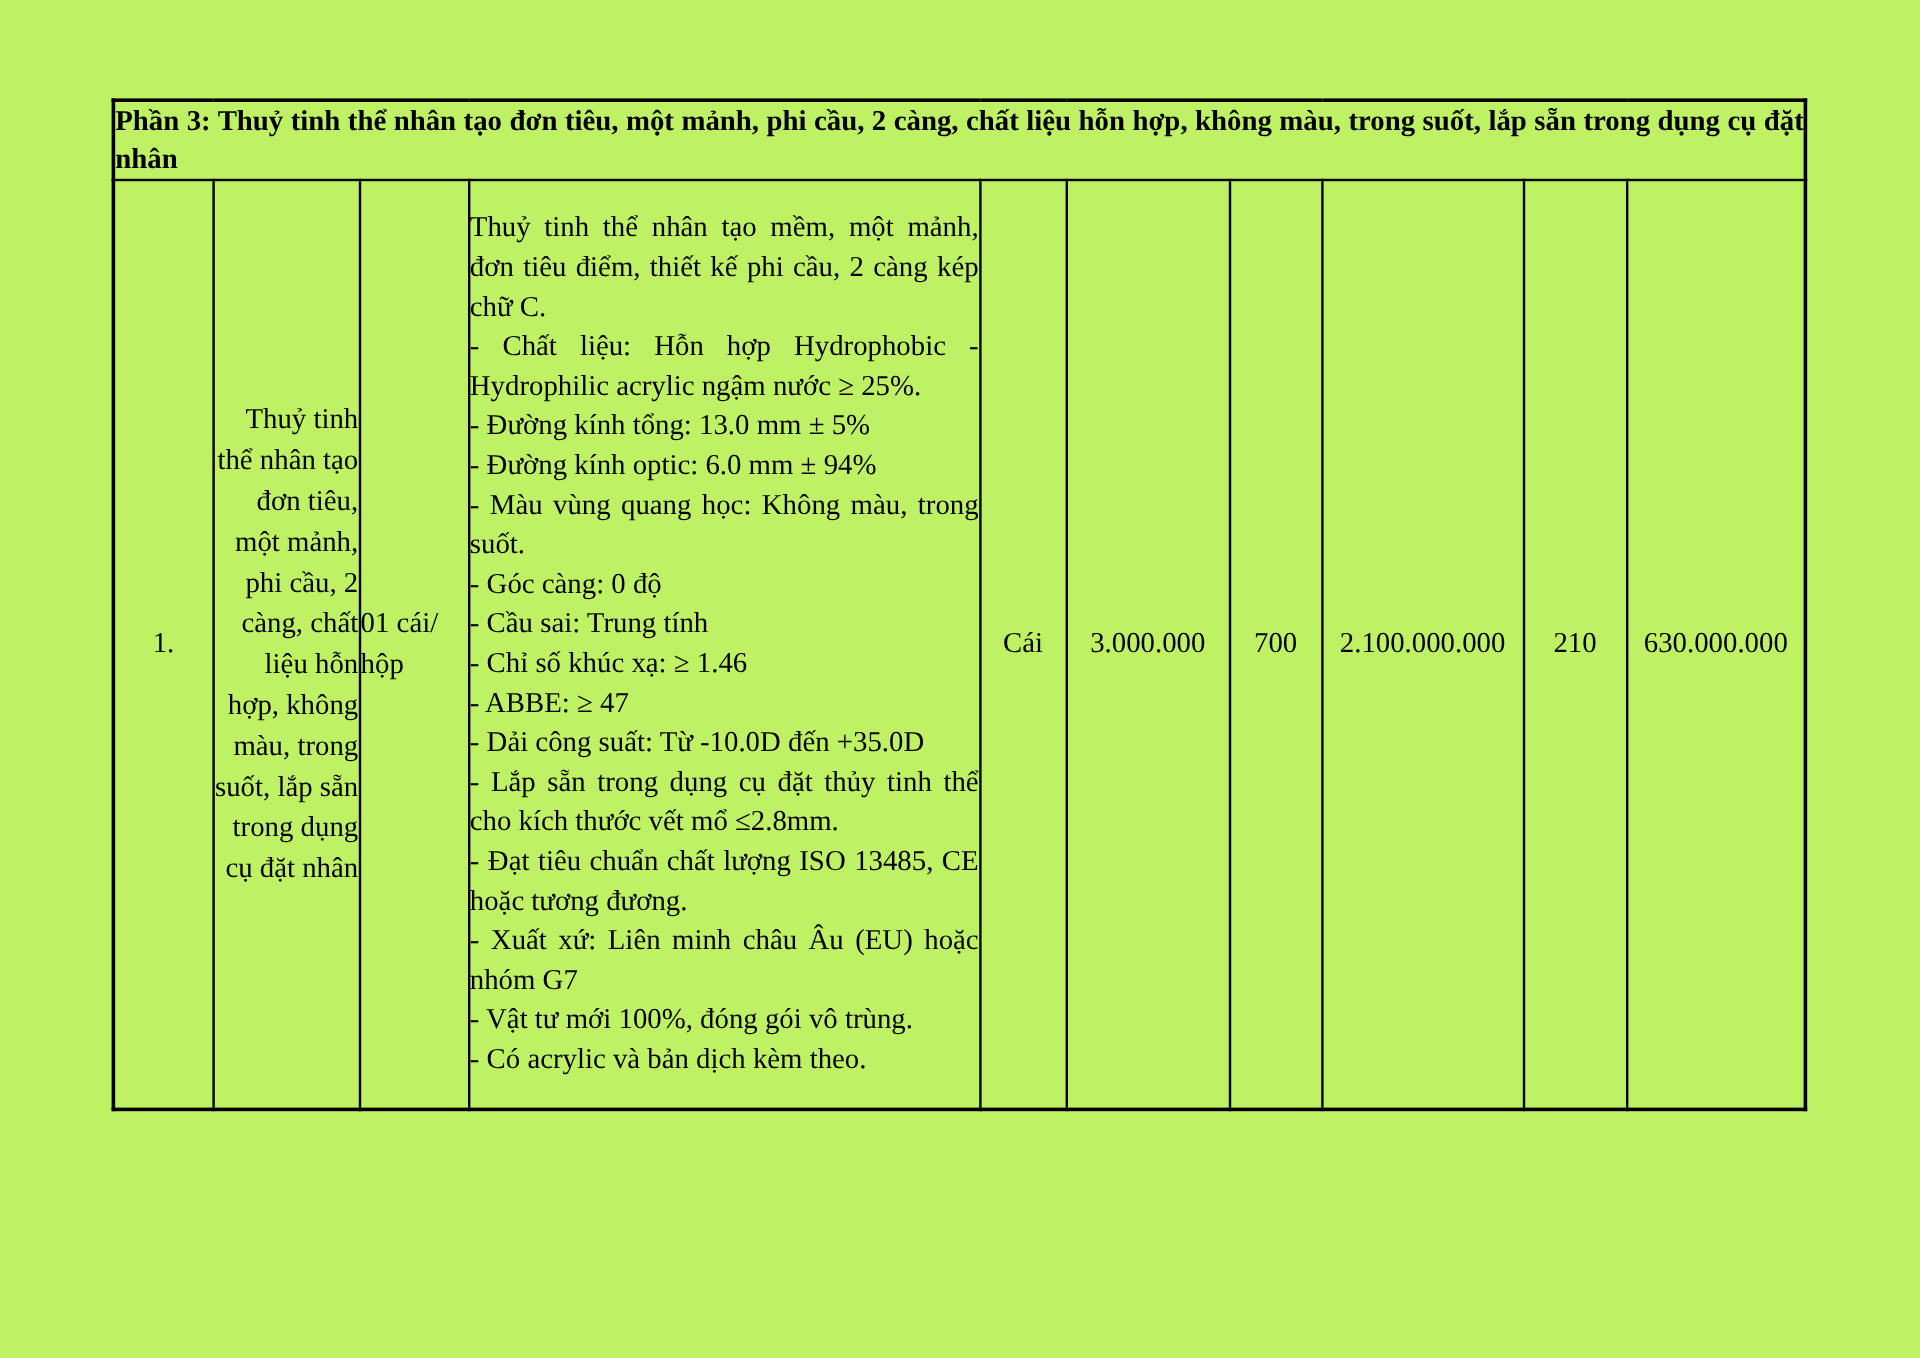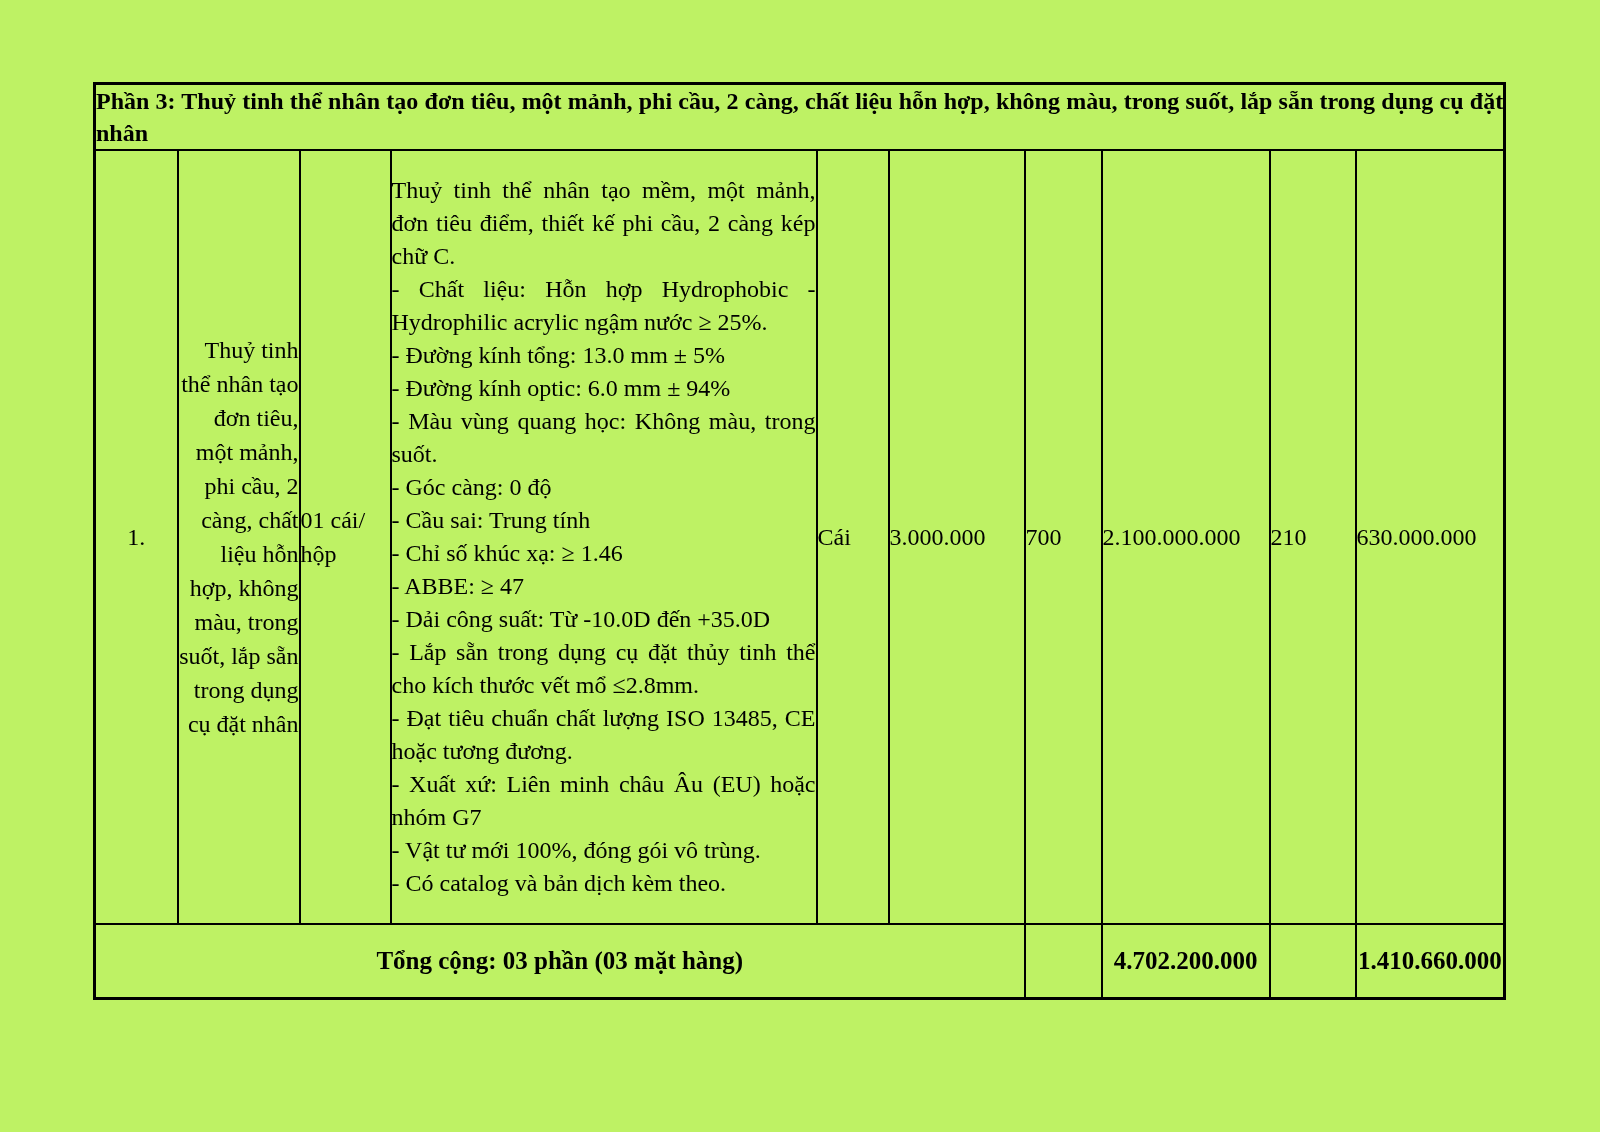--- a/index.html
+++ b/index.html
@@ -51,21 +51,21 @@
   td.c-name    { text-align: right; line-height: 34px; padding: 0 6px; }
   td.c-pack    { line-height: 34px; padding: 0 4px; }
   td.c-specs   {
     vertical-align: top;
     text-align: justify;
     padding: 7px 10px 6px 10px;
     font-size: 23.5px;
     line-height: 33px;
   }
   td.c-specs p { margin: 0; }
-  td.c-center  { text-align: left; }
+  td.c-center  { text-align: center; }
   
   tr.summary-row { height: 74px; }
   tr.summary-row td { font-weight: bold; text-align: center; font-size: 25px; }
 </style>
 </head>
 <body>
 
 <div class="page">
   <table class="doc-table">
     <colgroup>
@@ -98,32 +98,25 @@
         <p>- Màu vùng quang học: Không màu, trong suốt.</p>
         <p>- Góc càng: 0 độ</p>
         <p>- Cầu sai: Trung tính</p>
         <p>- Chỉ số khúc xạ: ≥ 1.46</p>
         <p>- ABBE: ≥ 47</p>
         <p>- Dải công suất: Từ -10.0D đến +35.0D</p>
         <p>- Lắp sẵn trong dụng cụ đặt thủy tinh thể cho kích thước vết mổ ≤2.8mm.</p>
         <p>- Đạt tiêu chuẩn chất lượng ISO 13485, CE hoặc tương đương.</p>
         <p>- Xuất xứ: Liên minh châu Âu (EU) hoặc nhóm G7</p>
         <p>- Vật tư mới 100%, đóng gói vô trùng.</p>
-        <p>- Có catalog và bản dịch kèm theo.</p>
+        <p>- Có acrylic và bản dịch kèm theo.</p>
       </td>
       <td class="c-center">Cái</td>
       <td class="c-center">3.000.000</td>
       <td class="c-center">700</td>
       <td class="c-center">2.100.000.000</td>
       <td class="c-center">210</td>
       <td class="c-center">630.000.000</td>
     </tr>
 
-    <tr class="summary-row">
-      <td colspan="6">Tổng cộng: 03 phần (03 mặt hàng)</td>
-      <td></td>
-      <td>4.702.200.000</td>
-      <td></td>
-      <td>1.410.660.000</td>
-    </tr>
   </tbody>
     </table>
 </div>
 
 </body></html>

